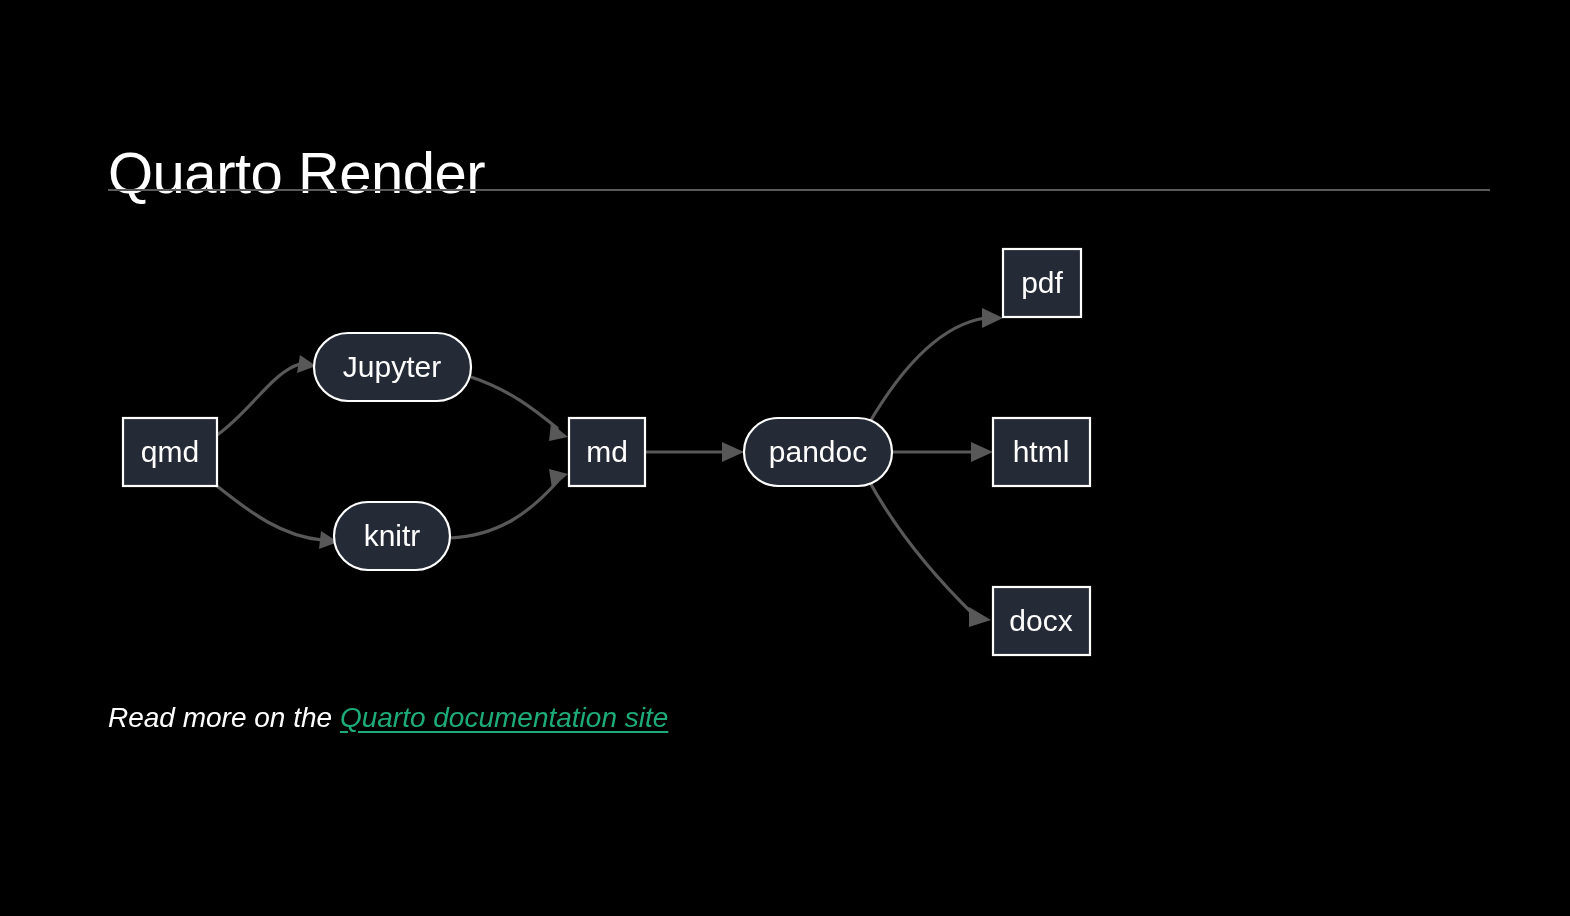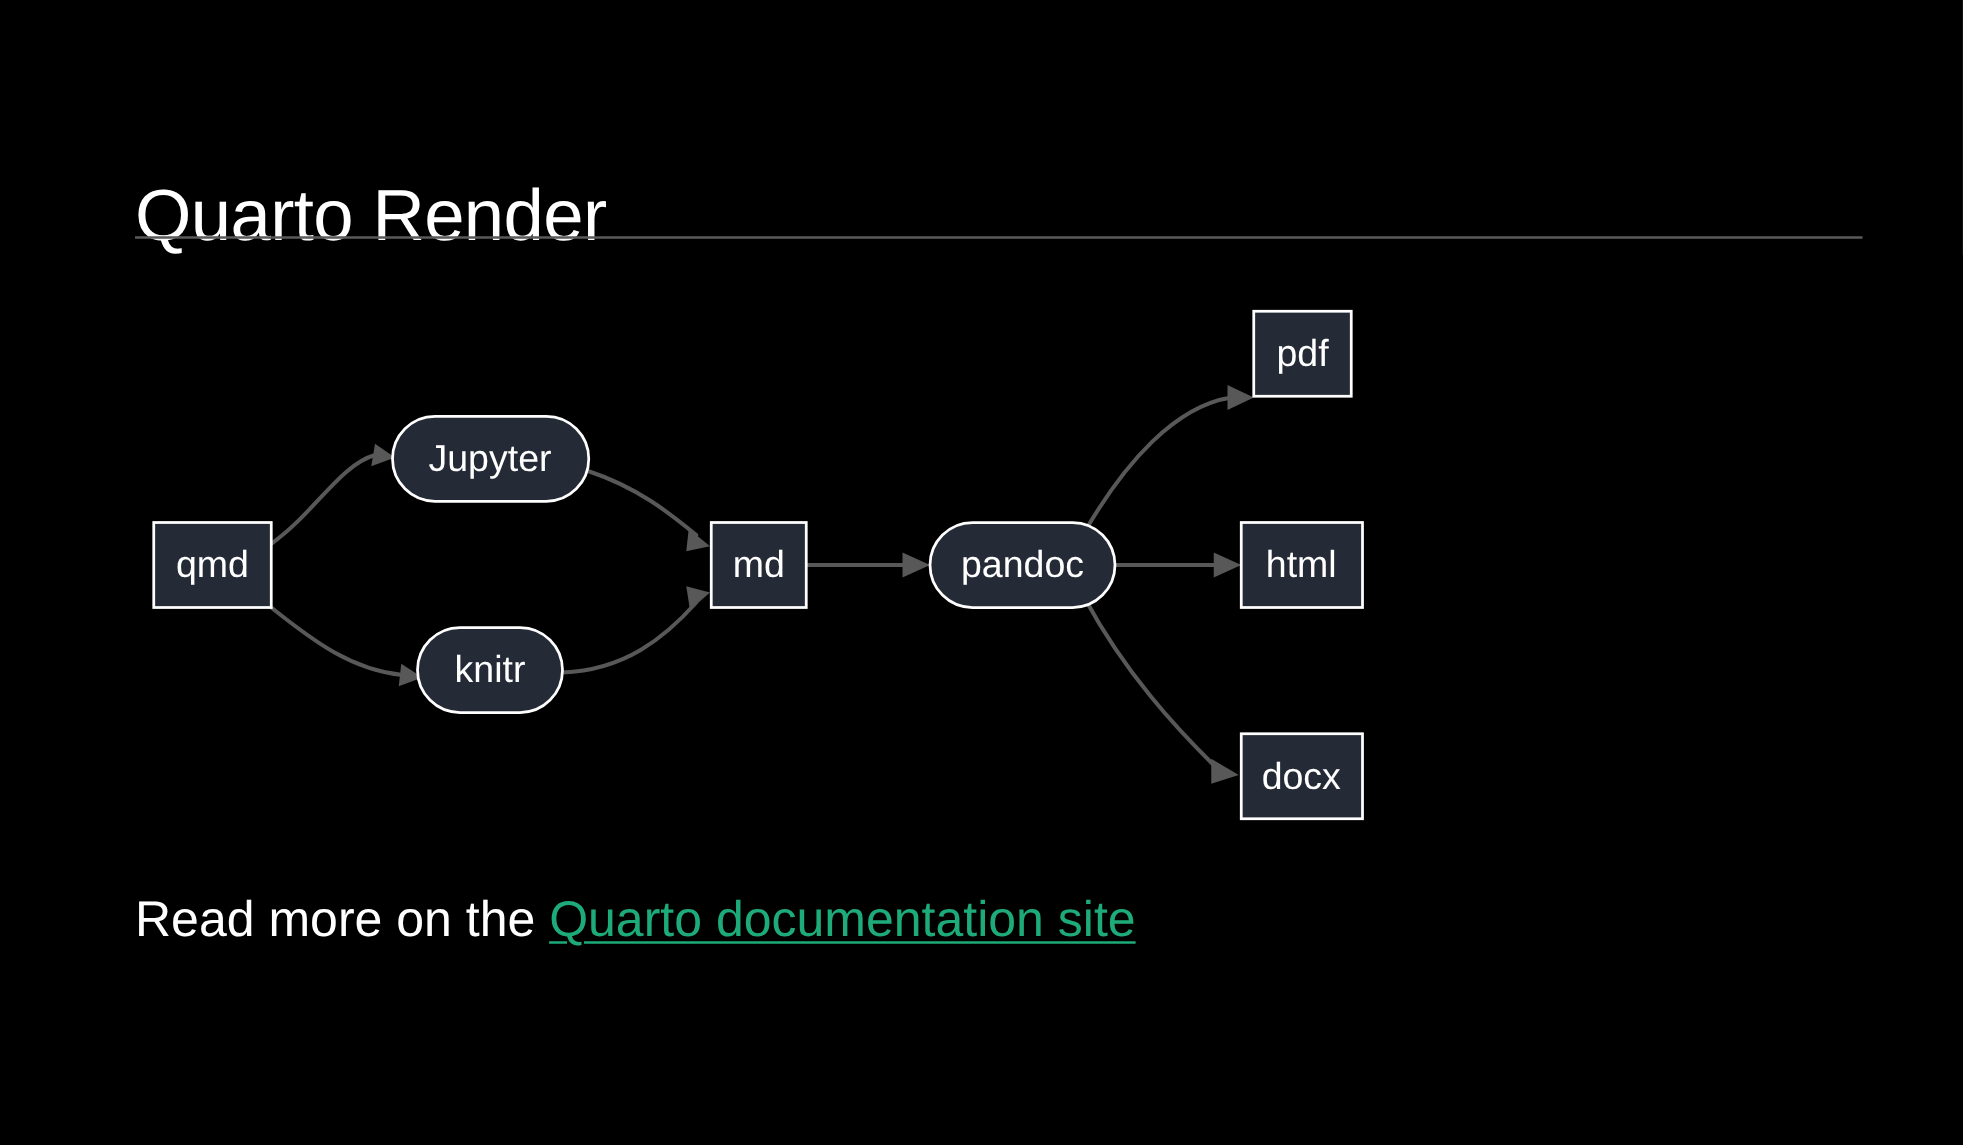--- a/index.html
+++ b/index.html
@@ -73,24 +73,25 @@
     stroke-linecap: round;
   }
   .edge-arrow {
     fill: #585858;
     stroke: none;
   }
   .read-more {
     position: absolute;
     left: 108px;
     top: 674px;
-    font-size: 40px;
+    font-size: 28px;
     font-weight: 400;
     color: #ffffff;
     white-space: nowrap;
+    font-style: italic;
   }
   .read-more a {
     color: #1eab7a;
     text-decoration: underline;
     text-underline-offset: 4px;
     text-decoration-thickness: 2px;
   }
 </style>
 </head>
 <body>

